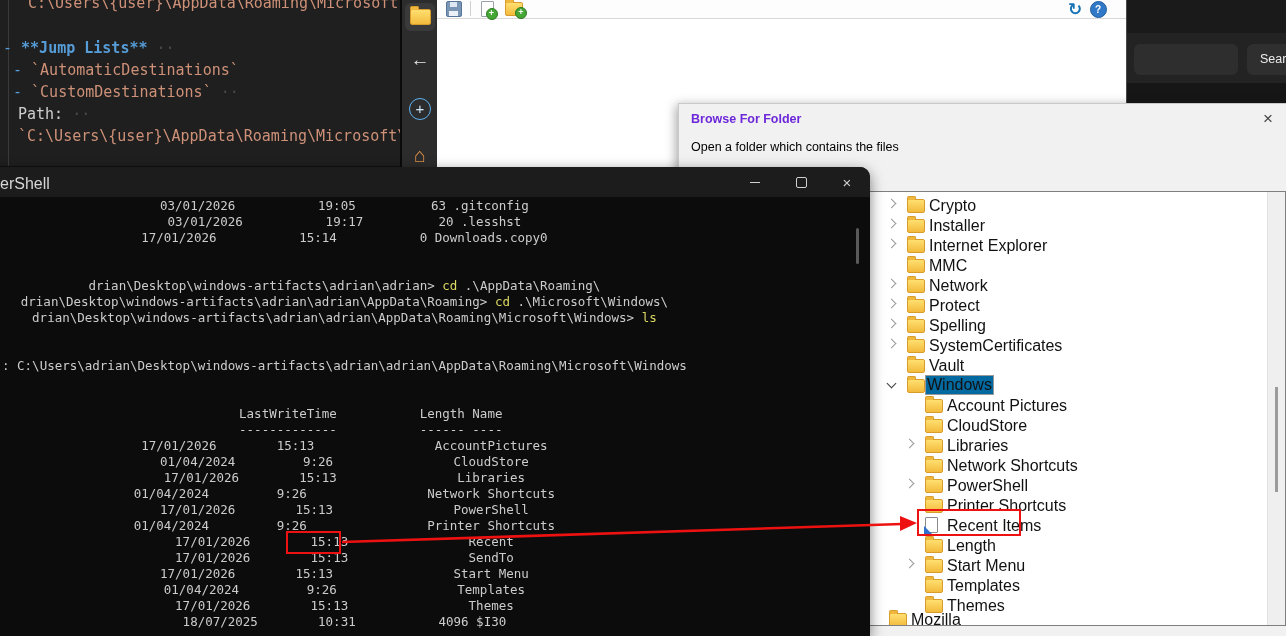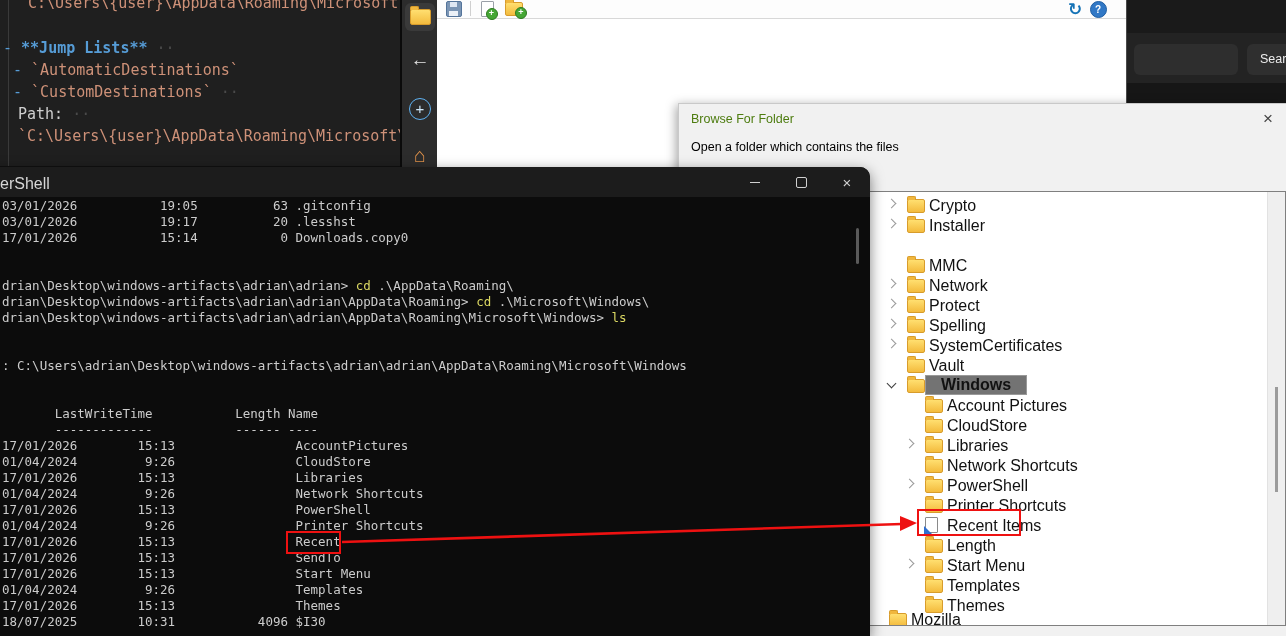--- a/index.html
+++ b/index.html
@@ -43,48 +43,48 @@
   
   #search-window{position:absolute;left:1126px;top:0;width:160px;height:103px;background:#1a1a1a;z-index:4;}
   #search-window .band{position:absolute;left:0;top:33px;width:100%;height:50px;background:#232323;}
   #search-input{position:absolute;left:8px;top:44px;width:104px;height:31px;background:#2e2e2e;border-radius:6px;}
   #search-btn{position:absolute;left:121px;top:44px;width:60px;height:31px;background:#2f2f2f;border-radius:6px;
               color:#ededed;font-size:12.5px;line-height:31px;padding-left:13px;white-space:nowrap;overflow:hidden;}
   #search-window .bottom{position:absolute;left:0;top:83px;width:100%;height:20px;background:#161616;}
   
   #browse-dialog{position:absolute;left:678px;top:103px;width:608px;height:533px;background:#f1f1f1;
                  border-left:1px solid #c9c9c9;border-top:1px solid #c9c9c9;box-shadow:-2px 2px 10px rgba(0,0,0,.35);z-index:30;}
-  #bd-title{position:absolute;left:12px;top:8px;font-size:12.5px;color:#4d7c0f;}
+  #bd-title{position:absolute;left:12px;top:8px;font-size:12.5px;color:#6d28d9;font-weight:bold;}
   #bd-close{position:absolute;right:8px;top:4px;width:22px;height:22px;color:#444;font-size:17px;line-height:22px;text-align:center;}
   #bd-prompt{position:absolute;left:12px;top:36px;font-size:12.5px;color:#000;}
   #bd-tree{position:absolute;left:12px;top:87px;width:593px;height:433px;background:#fff;border:1px solid #7f7f7f;overflow:hidden;}
   #bd-track{position:absolute;right:0;top:0;width:17px;height:100%;background:#efefef;border-left:1px solid #e2e2e2;}
   #bd-thumb{position:absolute;right:7px;top:195px;width:3px;height:105px;background:#9b9b9b;}
   .tree-row{position:absolute;height:20px;width:560px;}
   .tree-label{position:absolute;top:3px;font-size:16px;color:#111;white-space:nowrap;}
-  .tree-label.sel{background:#737373;border:1px solid #999;padding:0 15px;margin-left:-4px;margin-top:-2px;font-weight:bold;}
+  .tree-label.sel{background:#0369a1;border:1px solid #999;padding:0 1px;margin-left:-4px;margin-top:-2px;}
   .chev{position:absolute;top:6px;width:6px;height:6px;border-right:1.4px solid #9a9a9a;border-bottom:1.4px solid #9a9a9a;}
   .chev.collapsed{transform:rotate(-45deg);}
   .chev.expanded{transform:rotate(45deg);border-color:#3c3c3c;}
   .tree-folder{position:absolute;top:5px;}
   .recent-ic{position:absolute;top:3px;width:11px;height:14px;background:#fff;border:1px solid #8a8a8a;border-radius:1px;}
   .recent-ic:after{content:'';position:absolute;left:-2px;bottom:-2px;width:0;height:0;
                    border-bottom:8px solid #2f6fd0;border-right:8px solid transparent;}
   
   #ps-window{position:absolute;left:-24px;top:167px;width:894px;height:469px;background:#0c0c0c;
              border-radius:10px 10px 0 0;box-shadow:0 4px 14px rgba(0,0,0,.5);z-index:40;}
   #ps-titlebar{position:absolute;left:0;top:0;width:100%;height:30px;background:#1c1c1c;border-radius:10px 10px 0 0;}
   #ps-title{position:absolute;left:24px;top:8px;font-size:16px;color:#d6d6d6;}
   #ps-controls{position:absolute;right:0;top:0;height:30px;display:flex;}
   .ps-ctl{width:46px;height:30px;display:flex;align-items:center;justify-content:center;}
   .ctl-min{width:10px;height:1px;background:#d0d0d0;}
   .ctl-max{width:9px;height:9px;border:1px solid #d0d0d0;border-radius:2px;}
   .ctl-close{color:#d0d0d0;font-size:15px;}
   #ps-console{position:absolute;left:26px;top:31px;white-space:pre;font-family:"DejaVu Sans Mono",monospace;
-              font-size:12.5px;line-height:16px;color:#cccccc;}
+              font-size:12.5px;line-height:16px;color:#cccccc;text-align:center;}
   .c-c{color:#dcd963;}
   #ps-scroll{position:absolute;right:11px;top:61px;width:3px;height:36px;background:#5a5a5a;border-radius:2px;}
   
   .annot-box{position:absolute;border:2px solid #ee1111;box-sizing:border-box;z-index:60;}
   #annot-svg{position:absolute;left:0;top:0;width:1286px;height:636px;z-index:60;pointer-events:none;}
 </style>
 </head>
 <body>
 
 <div id="stage">
@@ -153,20 +153,25 @@
     <div id="bd-tree">
       <div class="tree-row" style="top: 2px;">
           <span class="chev collapsed" style="left: 196px;"></span>
           <span class="folder-ic tree-folder" style="position: absolute; left: 215px; top: 5px;"></span>
           <span class="tree-label" style="left: 237px;">Crypto</span>
         </div>
         <div class="tree-row" style="top: 22px;">
           <span class="chev collapsed" style="left: 196px;"></span>
           <span class="folder-ic tree-folder" style="position: absolute; left: 215px; top: 5px;"></span>
           <span class="tree-label" style="left: 237px;">Installer</span>
+        </div>
+        <div class="tree-row" style="top: 42px;">
+          <span class="chev collapsed" style="left: 196px;"></span>
+          <span class="folder-ic tree-folder" style="position: absolute; left: 215px; top: 5px;"></span>
+          <span class="tree-label" style="left: 237px;">Internet Explorer</span>
         </div>
         <div class="tree-row" style="top: 62px;">
           <span class="folder-ic tree-folder" style="position: absolute; left: 215px; top: 5px;"></span>
           <span class="tree-label" style="left: 237px;">MMC</span>
         </div>
         <div class="tree-row" style="top: 82px;">
           <span class="chev collapsed" style="left: 196px;"></span>
           <span class="folder-ic tree-folder" style="position: absolute; left: 215px; top: 5px;"></span>
           <span class="tree-label" style="left: 237px;">Network</span>
         </div>

